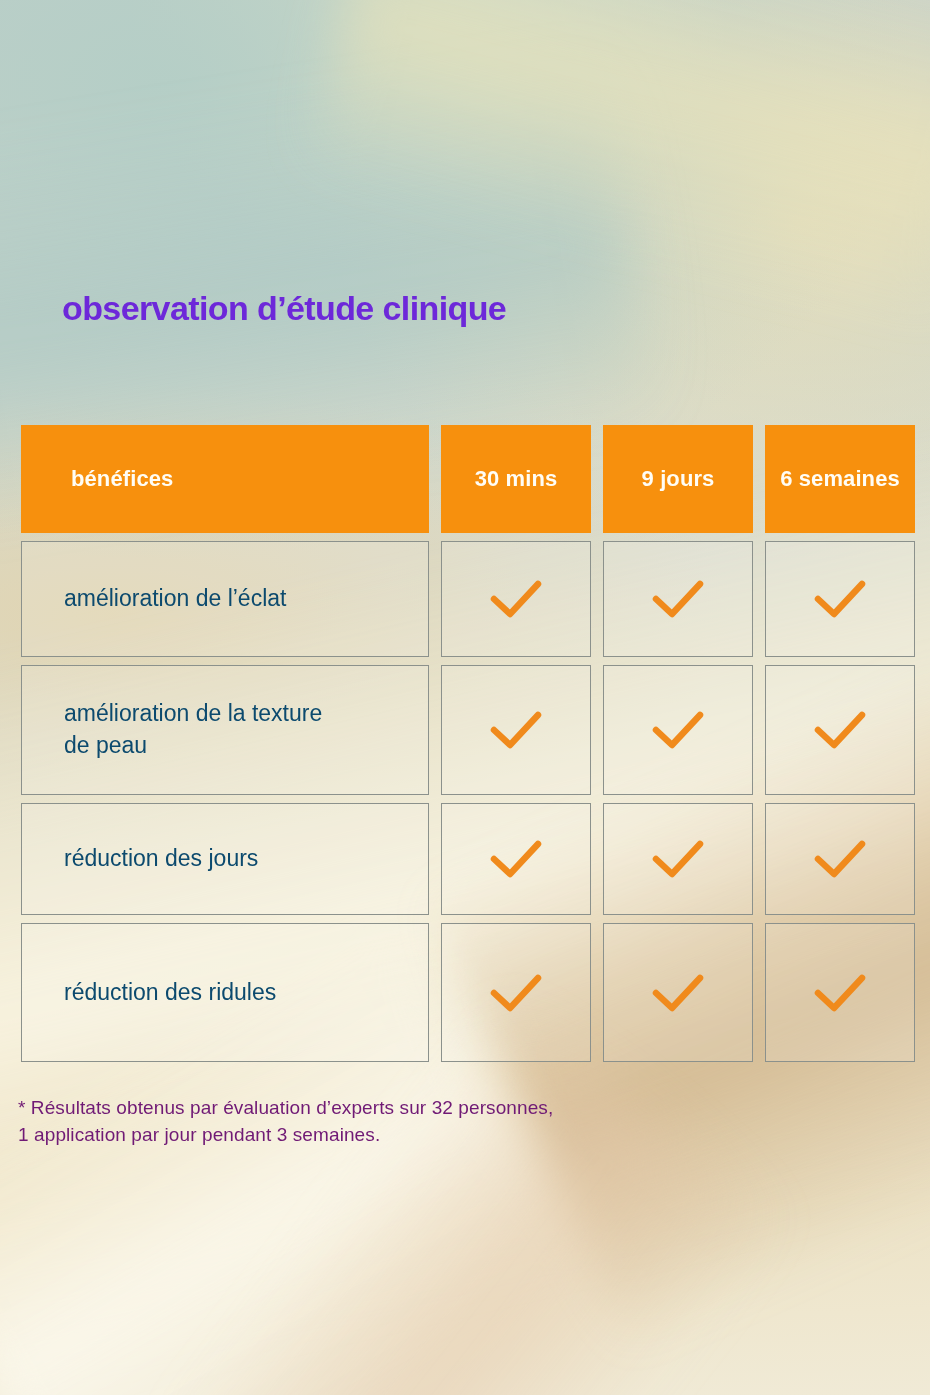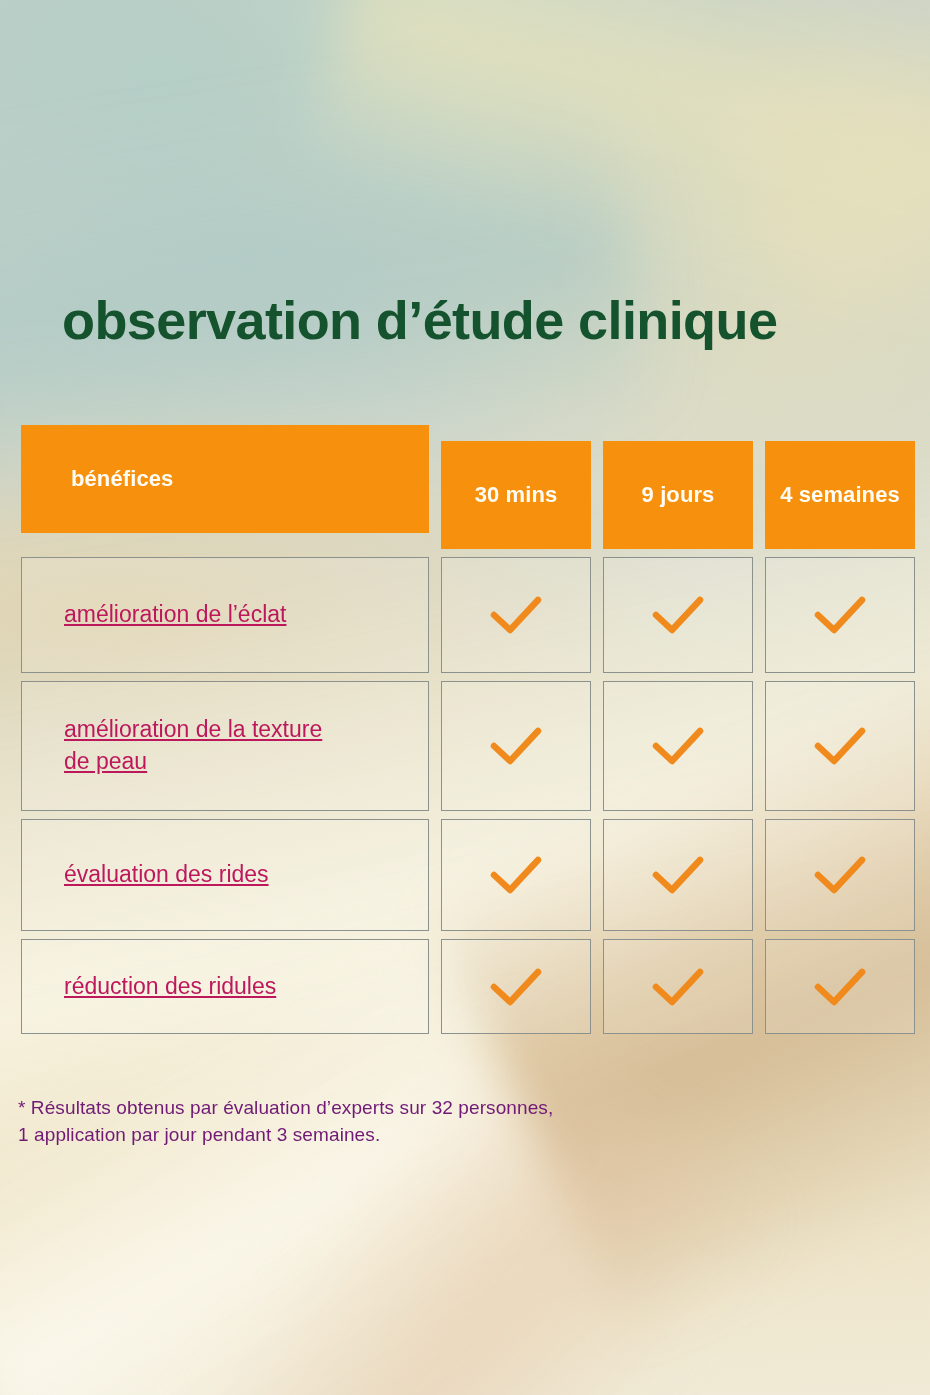--- a/index.html
+++ b/index.html
@@ -116,24 +116,24 @@
     position: relative;
     z-index: 2;
     width: 930px;
     height: 1395px;
   }
 
   #title {
     position: absolute;
     left: 62px;
     top: 289px;
-    font-size: 54px;
+    font-size: 34px;
     font-weight: bold;
     letter-spacing: -0.6px;
-    color: #14532d;
+    color: #6d28d9;
     white-space: nowrap;
   }
 
   
   #table {
     position: absolute;
     left: 21px;
     top: 425px;
     width: 889px;
   }
@@ -152,43 +152,42 @@
     background: #f7900d;
     height: 108px;
     display: flex;
     align-items: center;
     color: #fffdf5;
     font-weight: bold;
     font-size: 22px;
     letter-spacing: 0.1px;
   }
   .hdr .c-benefit { padding-left: 50px; }
-  .hdr .c-time { justify-content: center; margin-top: 16px; }
+  .hdr .c-time { justify-content: center; }
 
   
   .brow .cell {
     border: 1px solid #8b918c;
     background: rgba(255,255,255,0.14);
     display: flex;
     align-items: center;
   }
   .brow .c-benefit {
     padding-left: 42px;
     padding-right: 14px;
-    color: #be185d;
+    color: #0c4a6e;
     font-size: 23px;
     line-height: 1.38;
-    text-decoration: underline;
   }
   .brow .c-time { justify-content: center; }
 
   .r1 .cell { height: 116px; }
   .r2 .cell { height: 130px; }
   .r3 .cell { height: 112px; }
-  .r4 .cell { height: 95px; }
+  .r4 .cell { height: 139px; }
 
   .check { display: block; }
 
   #footnote {
     position: absolute;
     left: 18px;
     top: 1095px;
     color: #701a75;
     font-size: 19px;
     line-height: 1.42;
@@ -209,21 +208,21 @@
 <div id="page">
 
   <div id="title">observation d’étude clinique</div>
 
   <div id="table">
 
     <div class="trow hdr">
       <div class="cell c-benefit">bénéfices</div>
       <div class="cell c-time">30 mins</div>
       <div class="cell c-time">9 jours</div>
-      <div class="cell c-time">4 semaines</div>
+      <div class="cell c-time">6 semaines</div>
     </div>
 
     <div class="trow brow r1">
       <div class="cell c-benefit">amélioration de l’éclat</div>
       <div class="cell c-time">
         <svg class="check" width="56" height="44" viewBox="0 0 56 44">
           <path d="M6 22 L22 37 L50 7" fill="none" stroke="#f08a1c" stroke-width="6.5" stroke-linecap="round" stroke-linejoin="round"></path>
         </svg>
       </div>
       <div class="cell c-time">
@@ -252,21 +251,21 @@
         </svg>
       </div>
       <div class="cell c-time">
         <svg class="check" width="56" height="44" viewBox="0 0 56 44">
           <path d="M6 22 L22 37 L50 7" fill="none" stroke="#f08a1c" stroke-width="6.5" stroke-linecap="round" stroke-linejoin="round"></path>
         </svg>
       </div>
     </div>
 
     <div class="trow brow r3">
-      <div class="cell c-benefit">évaluation des rides</div>
+      <div class="cell c-benefit">réduction des jours</div>
       <div class="cell c-time">
         <svg class="check" width="56" height="44" viewBox="0 0 56 44">
           <path d="M6 22 L22 37 L50 7" fill="none" stroke="#f08a1c" stroke-width="6.5" stroke-linecap="round" stroke-linejoin="round"></path>
         </svg>
       </div>
       <div class="cell c-time">
         <svg class="check" width="56" height="44" viewBox="0 0 56 44">
           <path d="M6 22 L22 37 L50 7" fill="none" stroke="#f08a1c" stroke-width="6.5" stroke-linecap="round" stroke-linejoin="round"></path>
         </svg>
       </div>

